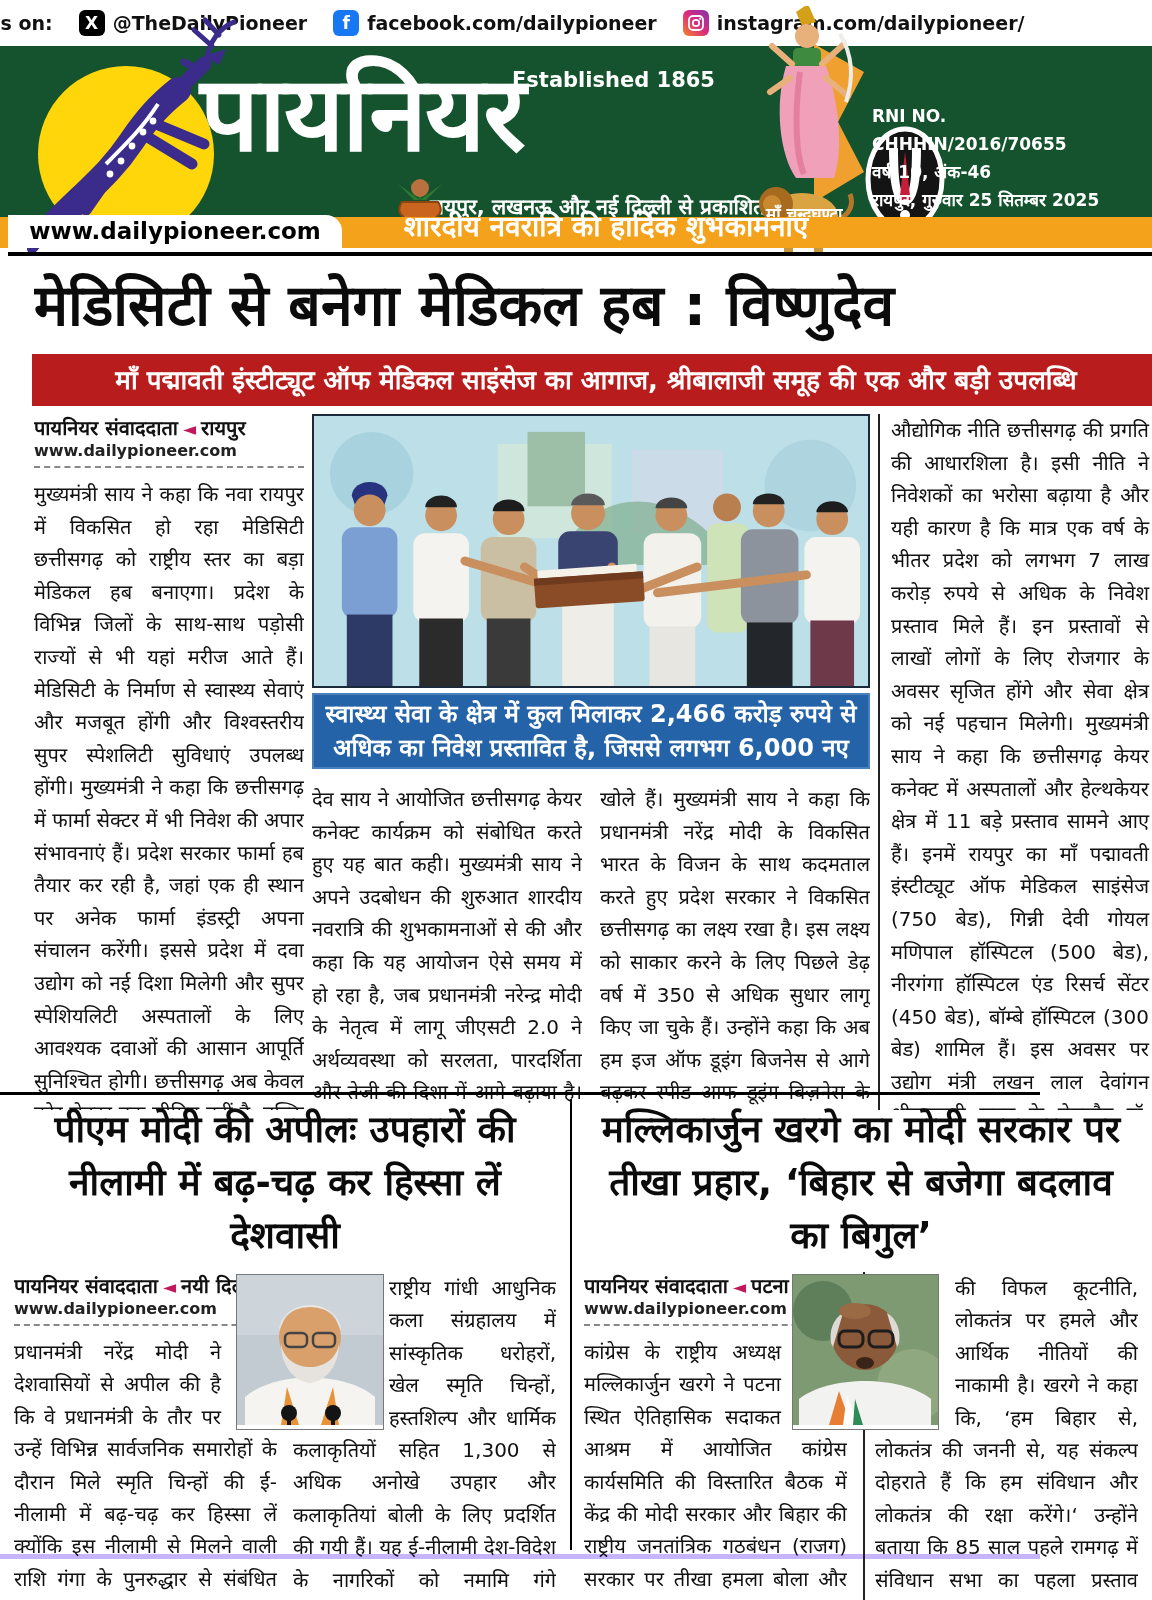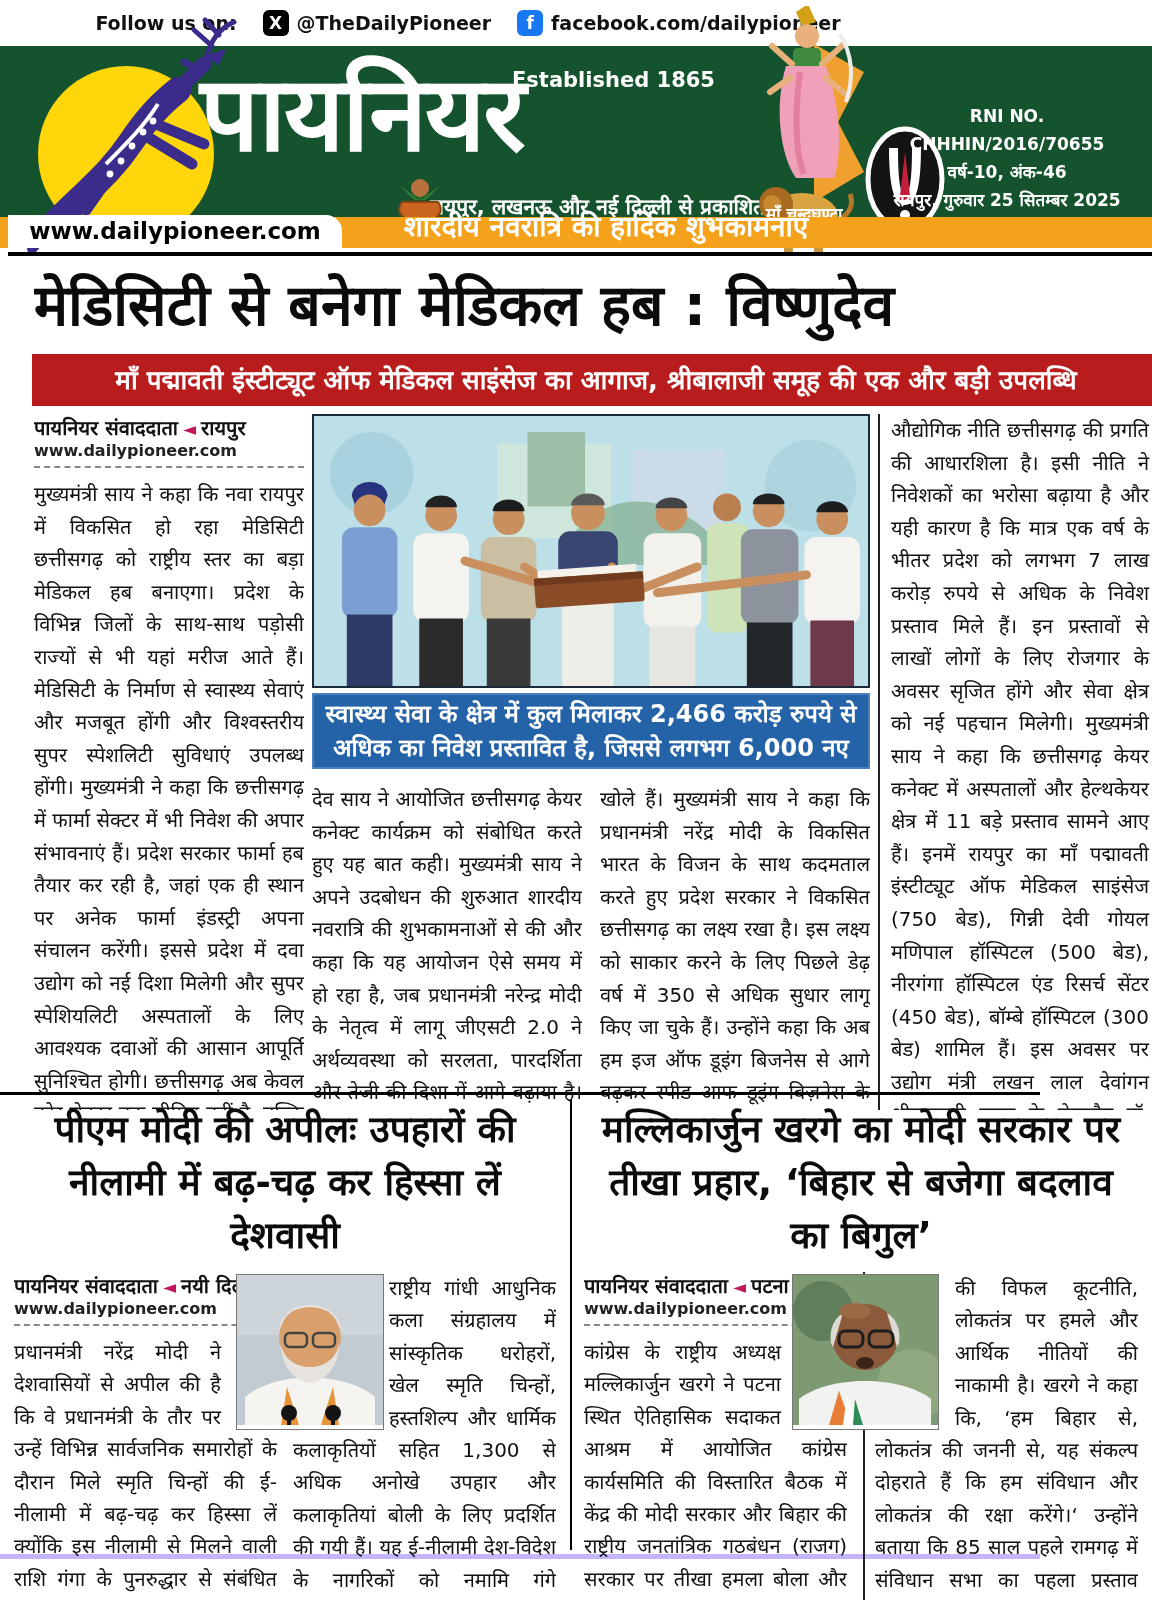--- a/index.html
+++ b/index.html
@@ -22,21 +22,21 @@
   .masthead { position:absolute; top:46px; left:0; width:1152px; height:202px; background:#14532d; }
   .deer-logo { position:absolute; left:6px; top:-34px; }
   .mast-title { position:absolute; left:200px; top:-52px; width:600px; color:#fff; font-weight:bold;
                 font-size:104px; line-height:240px; letter-spacing:-2px; white-space:nowrap; }
   .established { position:absolute; left:512px; top:22px; color:#fff; font-weight:bold; font-size:21px; }
   .published-from { position:absolute; left:430px; top:146px; color:#fff; font-weight:bold; font-size:21px; }
   .kalash { position:absolute; left:390px; top:128px; }
   .goddess { position:absolute; left:756px; top:-40px; }
   .goddess-caption { position:absolute; left:766px; top:156px; color:#fff; font-weight:bold; font-size:17px; }
   .namam { position:absolute; left:864px; top:80px; }
-  .issue-info { position:absolute; right:10px; top:56px; width:270px; text-align:center; color:#fff;
+  .issue-info { position:absolute; right:10px; top:56px; width:270px; text-align:left; color:#fff;
                 font-weight:bold; font-size:17px; line-height:28px; }
   .orange-strip { position:absolute; left:0; bottom:0; width:1152px; height:31px; background:#F4A21B; }
   .website-box { position:absolute; left:8px; bottom:0; width:334px; height:33px; background:#fff;
                  border-radius:0 16px 0 0; color:#000; font-weight:bold; font-size:23px;
                  text-align:center; line-height:33px; }
   .greeting { position:absolute; left:388px; bottom:4px; width:436px; text-align:center; color:#fff;
               font-weight:bold; font-size:28px; }
 
   
   .main-section { position:absolute; top:252px; left:8px; width:1152px; border-top:4px solid #000;padding-left:12px; }
@@ -90,20 +90,30 @@
   <div class="social-bar">
     <div class="social-inner">
       <span>Follow us on:</span>
       <span class="social-item">
         <span class="soc-icon soc-x">X</span>
         <span>@TheDailyPioneer</span>
       </span>
       <span class="social-item">
         <span class="soc-icon soc-fb">f</span>
         <span>facebook.com/dailypioneer</span>
+      </span>
+      <span class="social-item">
+        <span class="soc-icon soc-ig">
+          <svg width="16" height="16" viewBox="0 0 16 16">
+              <rect x="1" y="1" width="14" height="14" rx="4" fill="none" stroke="#fff" stroke-width="1.8"></rect>
+              <circle cx="8" cy="8" r="3.2" fill="none" stroke="#fff" stroke-width="1.8"></circle>
+              <circle cx="12.2" cy="3.8" r="1.1" fill="#fff"></circle>
+            </svg>
+        </span>
+        <span>instagram.com/dailypioneer/</span>
       </span>
     </div>
   </div>
 
   <div class="masthead">
     <svg class="deer-logo" width="232" height="252" viewBox="0 0 232 252">
       <circle cx="120" cy="142" r="88" fill="#FFD60A"></circle>
       <g stroke="#3B2B8A" fill="none" stroke-linecap="round">
         <path d="M45,215 C85,175 105,160 125,130 C140,108 152,94 172,78" stroke-width="26"></path>
         <path d="M95,172 L58,212" stroke-width="11"></path>

